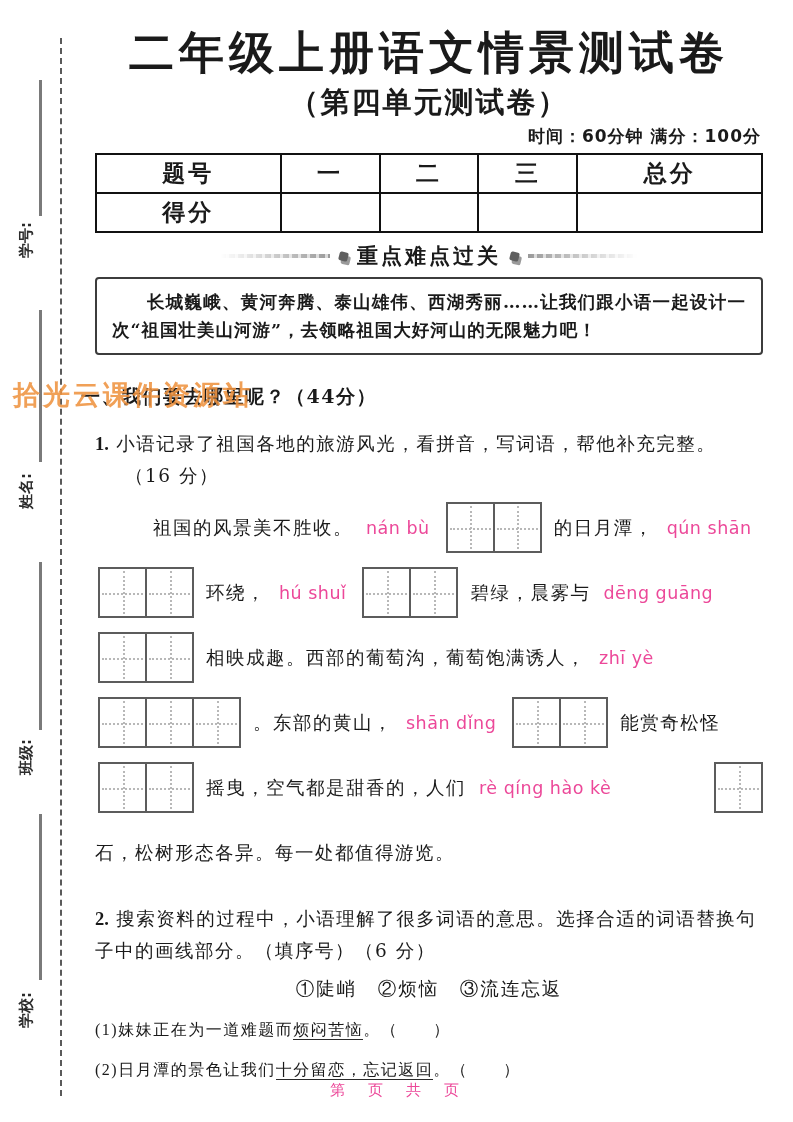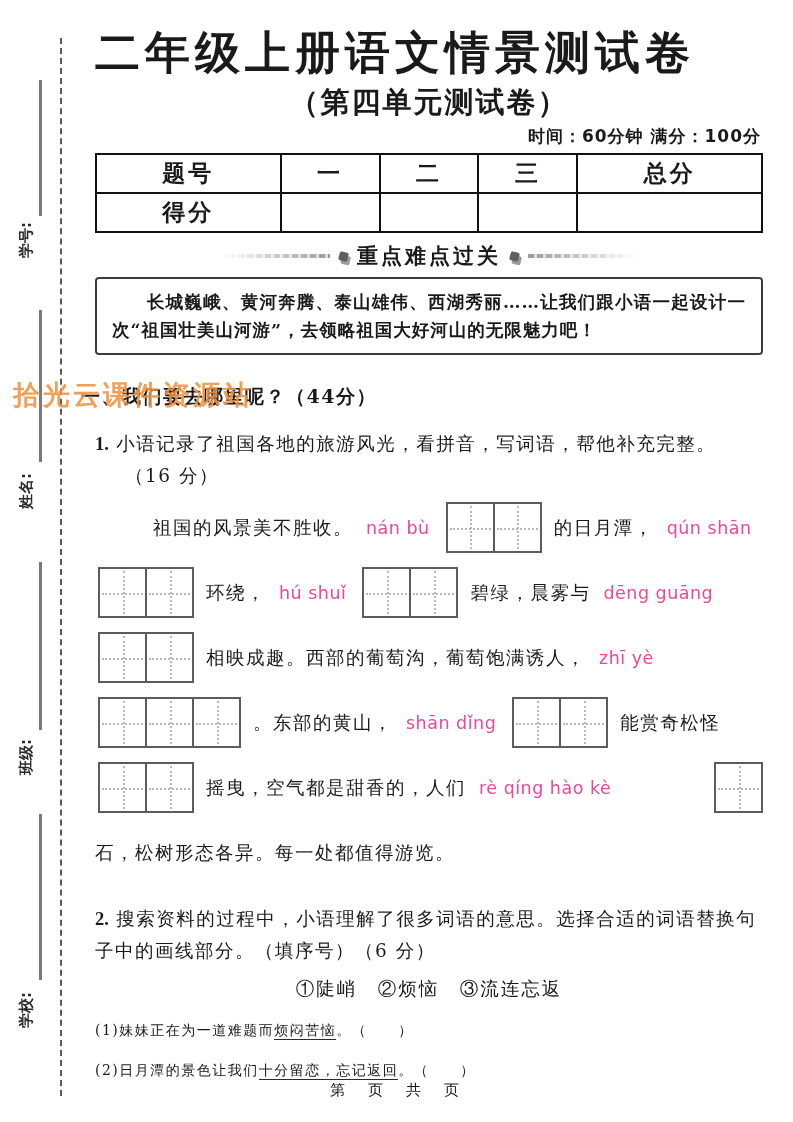--- a/index.html
+++ b/index.html
@@ -8,21 +8,21 @@
   
   .dashed-line{position:absolute;left:60px;top:38px;height:1058px;width:0;border-left:2px dashed #5a5a5a;}
   .write-line{position:absolute;left:39px;width:3px;background:#7a7a7a;}
   .wl-1{top:80px;height:136px;} .wl-2{top:310px;height:152px;}
   .wl-3{top:562px;height:168px;} .wl-4{top:814px;height:166px;}
   .margin-label{position:absolute;left:26px;transform:translate(-50%,-50%) rotate(-90deg);
         font-family:"DejaVu Sans","Liberation Sans",sans-serif;font-weight:bold;font-size:15px;color:#2b2b2b;white-space:nowrap;}
   .pos-xh{top:240px;} .pos-xm{top:491px;} .pos-bj{top:757px;} .pos-xx{top:1010px;}
   
   .content{position:absolute;left:95px;top:0;width:668px;}
-  .title{margin-top:26px;text-align:left;font-family:"DejaVu Sans","Liberation Sans",sans-serif;
+  .title{margin-top:26px;text-align:center;font-family:"DejaVu Sans","Liberation Sans",sans-serif;
          font-weight:900;font-size:45px;letter-spacing:5px;line-height:54px;}
   .subtitle{margin-top:4px;text-align:center;font-family:"DejaVu Sans","Liberation Sans",sans-serif;
          font-weight:900;font-size:29px;letter-spacing:2px;line-height:36px;}
   .exam-info{margin-top:5px;text-align:right;font-family:"DejaVu Sans","Liberation Sans",sans-serif;
          font-weight:bold;font-size:17px;letter-spacing:1px;padding-right:2px;}
   
   table.score{width:100%;border-collapse:collapse;margin-top:5px;}
   table.score th,table.score td{border:2.5px solid #111;height:35px;text-align:center;
          font-size:23px;font-weight:bold;letter-spacing:3px;}
   
@@ -52,25 +52,25 @@
   .fill-line .py{white-space:nowrap;font-family:"DejaVu Sans","Liberation Sans",sans-serif;
         font-size:17.5px;letter-spacing:0.5px;color:#ec4899;padding:0 4px;}
   .tzg{display:inline-flex;border:2px solid #5c5c5c;background:#fff;margin:0 3px;}
   .tzg .cell{position:relative;width:45px;height:47px;}
   .tzg .cell + .cell{border-left:2px solid #5c5c5c;}
   .tzg .vmid{position:absolute;left:50%;top:2px;bottom:2px;border-left:2px dotted #b8b8b8;}
   .tzg .hmid{position:absolute;top:50%;left:2px;right:2px;border-top:2px dotted #b8b8b8;}
   .push-right{margin-left:auto !important;margin-right:0;}
   
   .options-line{text-align:center;font-size:18.5px;letter-spacing:2px;margin:6px 0 4px 0;line-height:34px;}
-  .q-item{font-size:14px;letter-spacing:1.5px;line-height:40px;}
+  .q-item{font-size:16px;letter-spacing:1.5px;line-height:40px;font-family:Liberation Serif, serif;}
   .q-item .u{border-bottom:1.5px solid #2a2a2a;padding-bottom:1px;}
   
   .footer{position:absolute;left:0;right:0;bottom:22px;text-align:center;
-        font-size:15px;letter-spacing:4px;color:#0f172a;}
+        font-size:15px;letter-spacing:4px;color:#ec4899;}
 </style>
 </head>
 <body>
 
 <div class="page">
 
   <div class="dashed-line"></div>
   <div class="write-line wl-1"></div>
   <div class="write-line wl-2"></div>
   <div class="write-line wl-3"></div>

